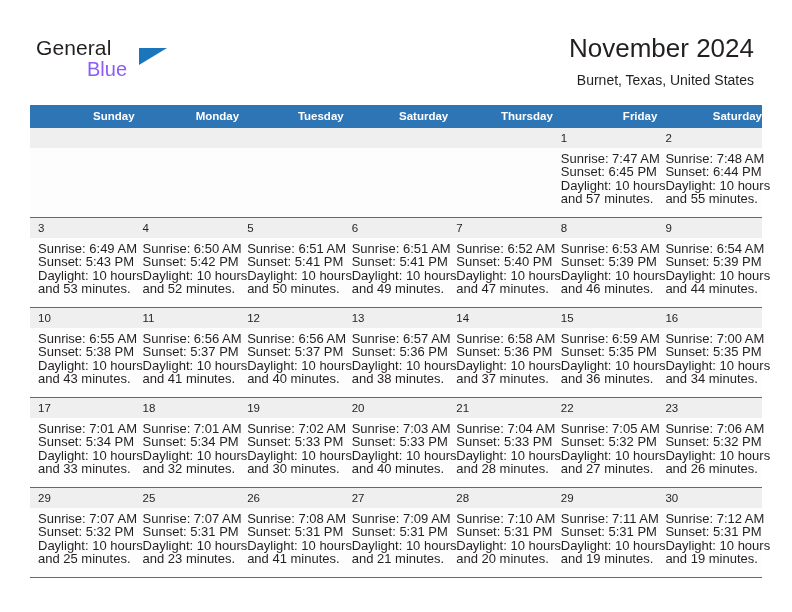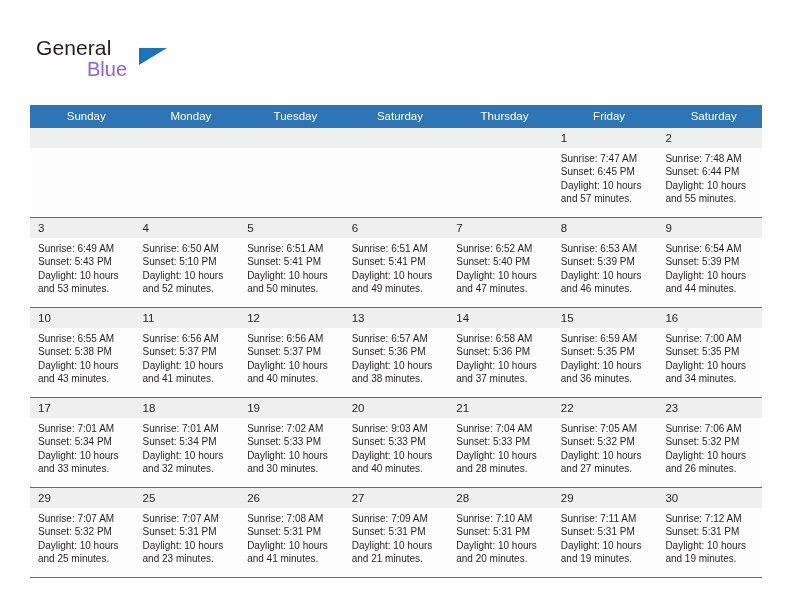--- a/index.html
+++ b/index.html
@@ -89,22 +89,22 @@
     left: 30px;
     top: 105px;
     width: 732px;
     border-collapse: collapse;
     table-layout: fixed;
   }
   .calendar th {
     background: #2e75b6;
     color: #ffffff;
     font-size: 11.5px;
-    font-weight: normal;
-    text-align: center;
+    font-weight: bold;
+    text-align: right;
     padding: 5px 0 6px 8px;
     height: 11px;
     border: none;
   }
   .calendar td {
     vertical-align: top;
     padding: 0;
     border: none;
     border-bottom: 1px solid #2e75b6;
     height: 89px;
@@ -116,41 +116,45 @@
     color: #231f20;
     padding: 4px 0 4px 8px;
     line-height: 12px;
     min-height: 12px;
   }
   .daynum.empty {
     color: transparent;
   }
   .info {
     padding: 4px 6px 0 8px;
-    font-size: 10px;
+    font-size: 13px;
     line-height: 13.4px;
     color: #231f20;
   }
   .info div {
     white-space: nowrap;
   }
 </style>
 </head>
 <body>
 
 <div class="page">
 
   <div class="header">
 
     <div class="logo">
       <span class="logo-general">General</span>
       <span class="logo-triangle"></span>
       <span class="logo-blue">Blue</span>
     </div>
 
+    <div class="title-block">
+      <div class="cal-title">November 2024</div>
+      <div class="cal-subtitle">Burnet, Texas, United States</div>
+    </div>
 
   </div>
 
   <table class="calendar">
     <thead>
       <tr>
         <th>Sunday</th>
         <th>Monday</th>
         <th>Tuesday</th>
         <th>Saturday</th>
@@ -202,21 +206,21 @@
               <div>Sunrise: 6:49 AM</div>
               <div>Sunset: 5:43 PM</div>
               <div>Daylight: 10 hours</div>
               <div>and 53 minutes.</div>
             </div>
           </td>
           <td>
             <div class="daynum">4</div>
             <div class="info">
               <div>Sunrise: 6:50 AM</div>
-              <div>Sunset: 5:10 PM</div>
+              <div>Sunset: 5:42 PM</div>
               <div>Daylight: 10 hours</div>
               <div>and 52 minutes.</div>
             </div>
           </td>
           <td>
             <div class="daynum">5</div>
             <div class="info">
               <div>Sunrise: 6:51 AM</div>
               <div>Sunset: 5:41 PM</div>
               <div>Daylight: 10 hours</div>
@@ -349,21 +353,21 @@
             <div class="info">
               <div>Sunrise: 7:02 AM</div>
               <div>Sunset: 5:33 PM</div>
               <div>Daylight: 10 hours</div>
               <div>and 30 minutes.</div>
             </div>
           </td>
           <td>
             <div class="daynum">20</div>
             <div class="info">
-              <div>Sunrise: 9:03 AM</div>
+              <div>Sunrise: 7:03 AM</div>
               <div>Sunset: 5:33 PM</div>
               <div>Daylight: 10 hours</div>
               <div>and 40 minutes.</div>
             </div>
           </td>
           <td>
             <div class="daynum">21</div>
             <div class="info">
               <div>Sunrise: 7:04 AM</div>
               <div>Sunset: 5:33 PM</div>

